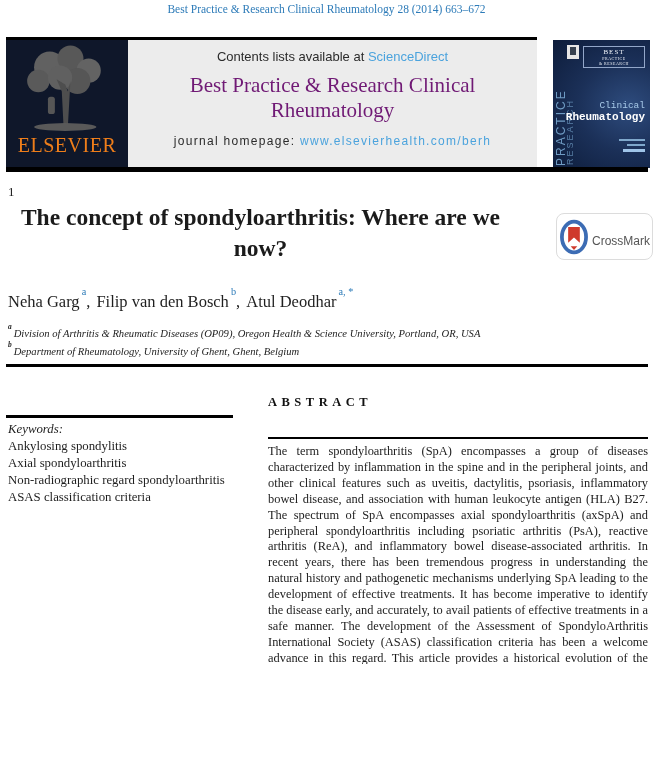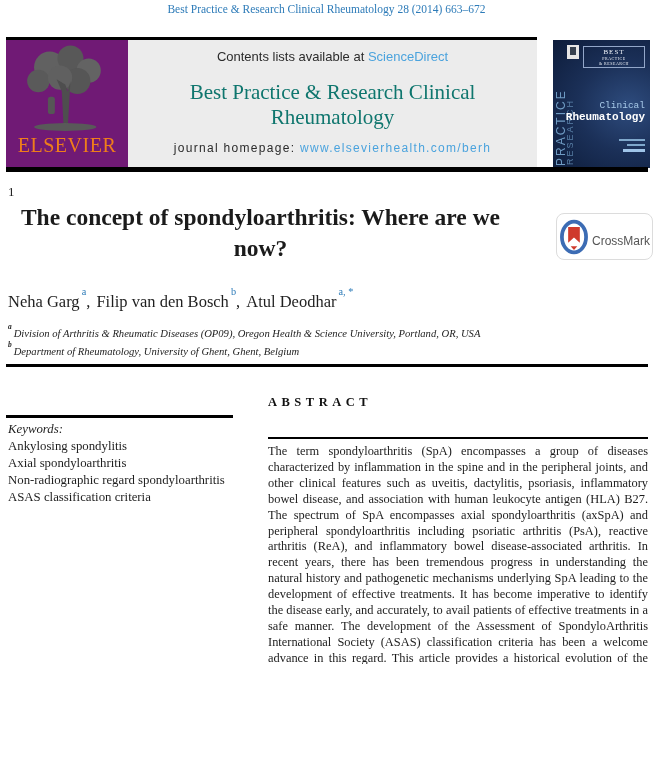--- a/index.html
+++ b/index.html
@@ -14,27 +14,27 @@
   .rule{position:absolute;background:#000;}
   .rule-top{top:37px;left:6px;width:531px;height:3px;}
   .rule-header-bottom{top:167px;left:6px;width:642px;height:5px;}
   .rule-after-affil{top:364px;left:6px;width:642px;height:3px;}
   .rule-keywords{top:415px;left:6px;width:227px;height:2.5px;}
   .rule-abstract{top:437px;left:268px;width:380px;height:1.5px;}
   .rule-bottom{top:766px;left:6px;width:642px;height:3px;}
 
   
   .header-band{position:absolute;top:40px;left:6px;width:531px;height:127px;display:flex;}
-  .logo-area{width:122px;background:#701a75;position:relative;text-align:center;}
+  .logo-area{width:122px;background:#0f172a;position:relative;text-align:center;}
   .logo-area svg{display:block;margin:2px auto 0 auto;}
   .elsevier-word{font-size:20px;letter-spacing:.5px;color:#ef7e1a;line-height:22px;}
   .gray-band{flex:1;background:#ececec;text-align:center;padding-top:9px;}
   .contents-line{font-family:"Liberation Sans",sans-serif;font-size:13px;color:#2b2b2b;}
   .link-light{color:#4ba3dd;cursor:pointer;}
-  .journal-title{font-size:21px;line-height:25px;margin-top:16px;color:#0f766e;text-align:center;}
+  .journal-title{font-size:21px;line-height:25px;margin-top:9px;color:#701a75;text-align:center;}
   .homepage-line{font-family:"Liberation Sans",sans-serif;font-size:12px;
                  letter-spacing:1.3px;margin-top:11px;color:#2b2b2b;}
 
   
   .cover{position:absolute;left:553px;top:40px;width:97px;height:128px;
          background:radial-gradient(ellipse at 78% 52%, #2e4c7e 0%, #1b3058 48%, #0d1c3a 100%);}
   .cover .vword{position:absolute;writing-mode:vertical-rl;transform:rotate(180deg);
          font-family:"Liberation Sans",sans-serif;color:#6f9cc4;letter-spacing:2px;}
   .vword.v1{left:1px;top:8px;font-size:12px;height:118px;}
   .vword.v2{left:12px;top:20px;font-size:9px;height:105px;opacity:.75;}

